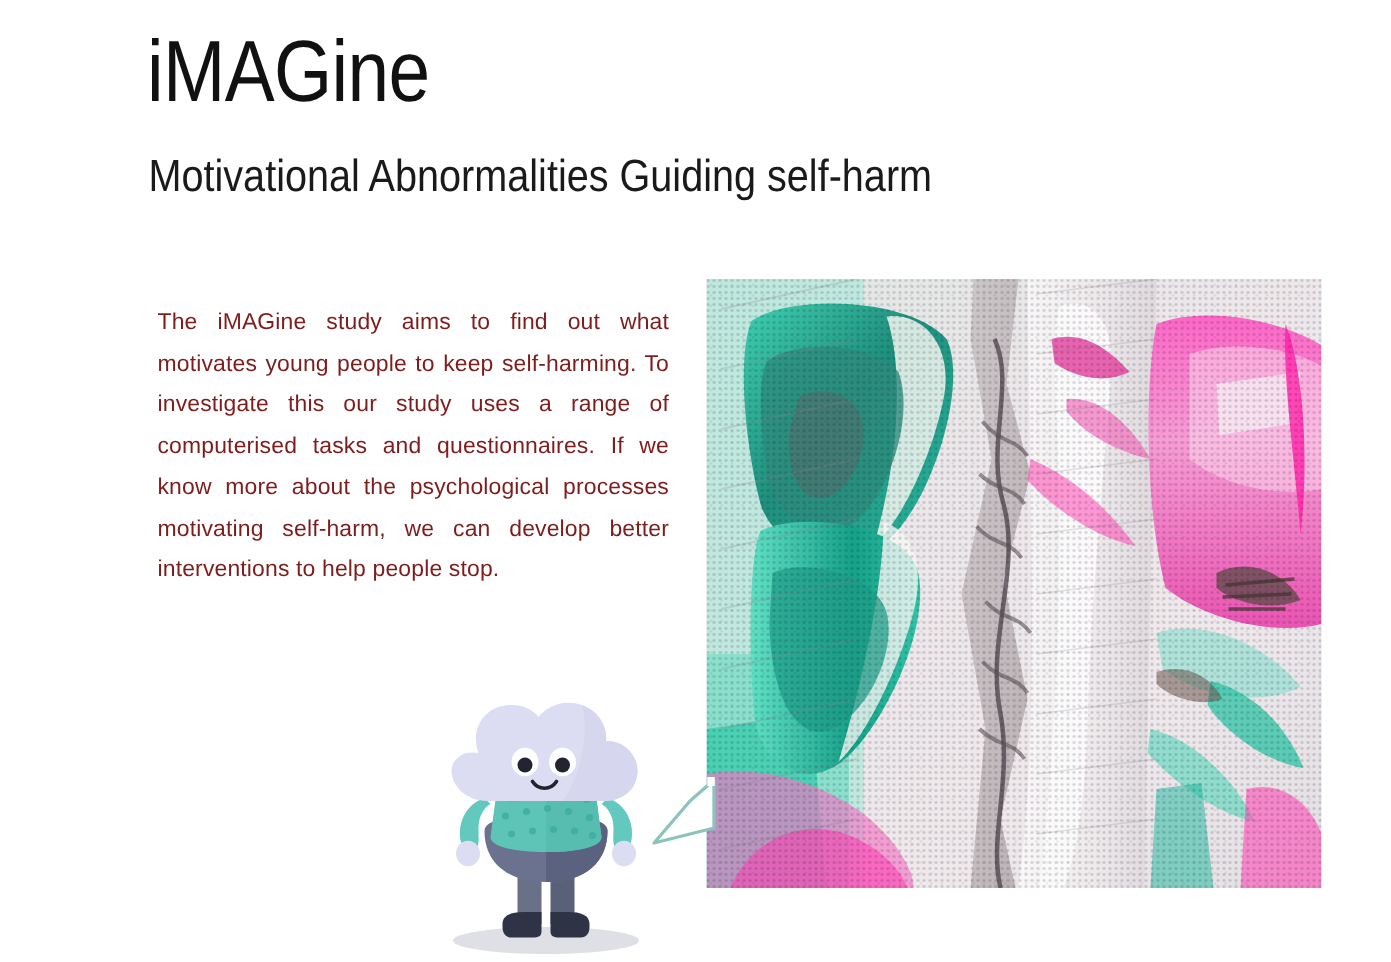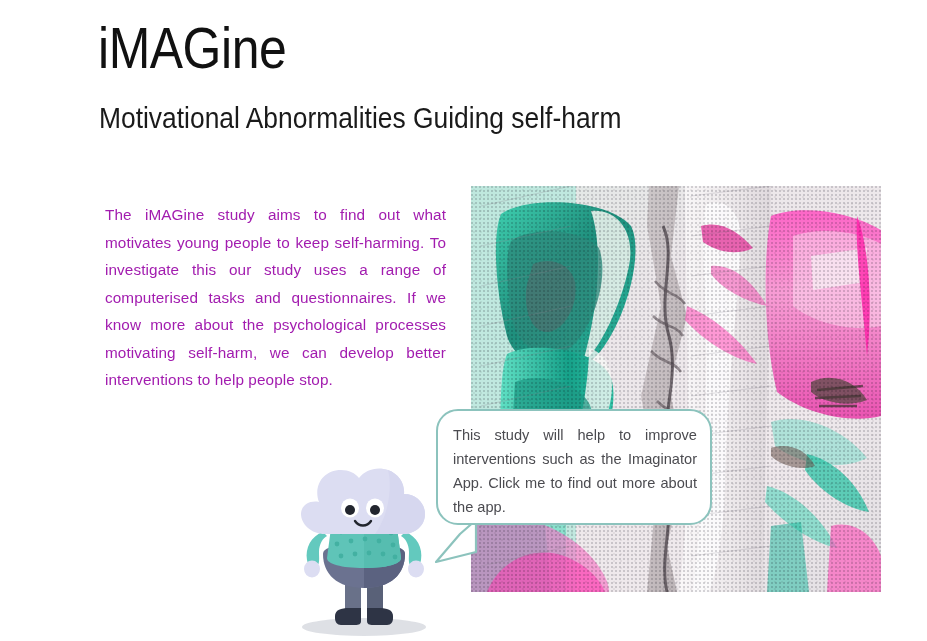--- a/index.html
+++ b/index.html
@@ -54,21 +54,21 @@
   
   .intro-text {
     position: absolute;
     left: 105px;
     top: 186px;
     width: 341px;
     font-family: "Liberation Sans", sans-serif;
     font-size: 15.3px;
     line-height: 27.5px;
     text-align: justify;
-    color: #a21caf;
+    color: #7f1d1d;
     letter-spacing: 0.1px;
   }
 
   
   .painting {
     position: absolute;
     left: 471px;
     top: 186px;
     width: 410px;
     height: 406px;
@@ -236,23 +236,20 @@
       </g>
     </svg>
     <div class="grain"></div>
   </div>
 
   <svg class="bubble-tail" viewBox="0 0 46 46">
     <path d="M44,2 L44,34 L4,44 L28,16 Z" fill="#ffffff" stroke="#8cc3bd" stroke-width="2.2" stroke-linejoin="round"></path>
     <path d="M42,0 L42,6" stroke="#ffffff" stroke-width="5"></path>
   </svg>
 
-  <div class="bubble">
-    <div class="bubble-text">This study will help to improve interventions such as the Imaginator App. Click me to find out more about the app.</div>
-  </div>
 
   <div class="character">
     <svg width="162" height="175" viewBox="0 0 162 175">
 
       <ellipse cx="81" cy="161" rx="62" ry="9" fill="#d8dae0" opacity="0.85"></ellipse>
 
       <path d="M62,112 L62,150 L78,150 L78,112 Z" fill="#697189"></path>
       <path d="M84,112 L84,150 L100,150 L100,112 Z" fill="#596178"></path>
 
       <path d="M52,150 C52,144 58,142 66,142 L78,142 L78,155 C78,158 76,159 72,159 L58,159 C54,159 52,156 52,152 Z" fill="#2e3445"></path>

